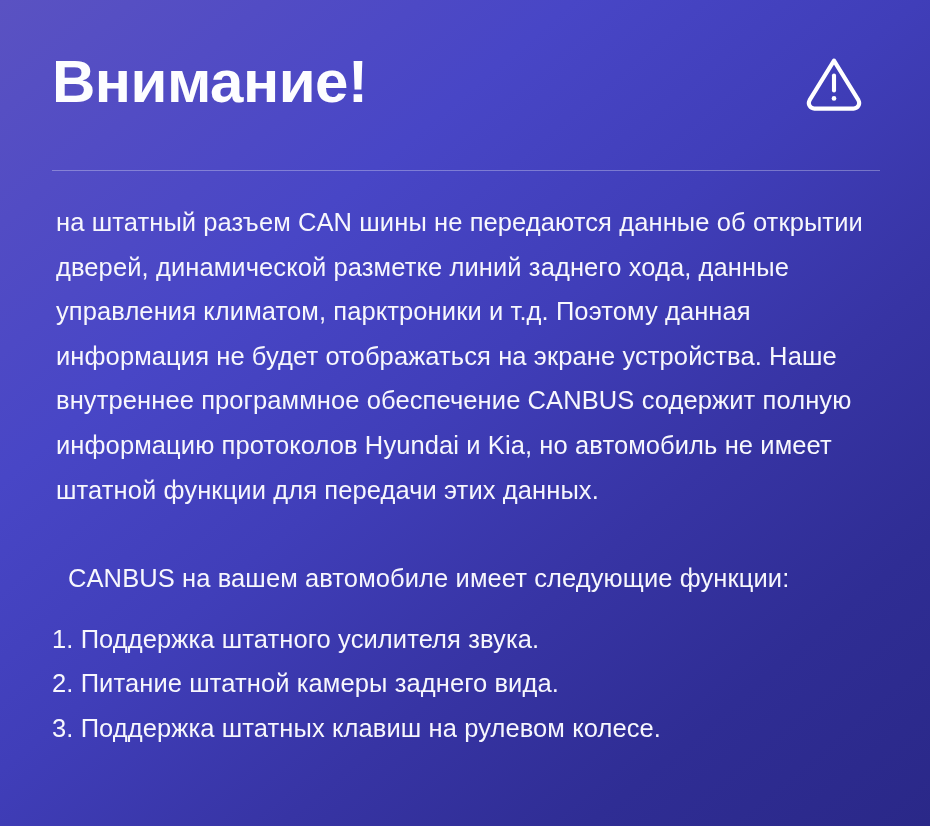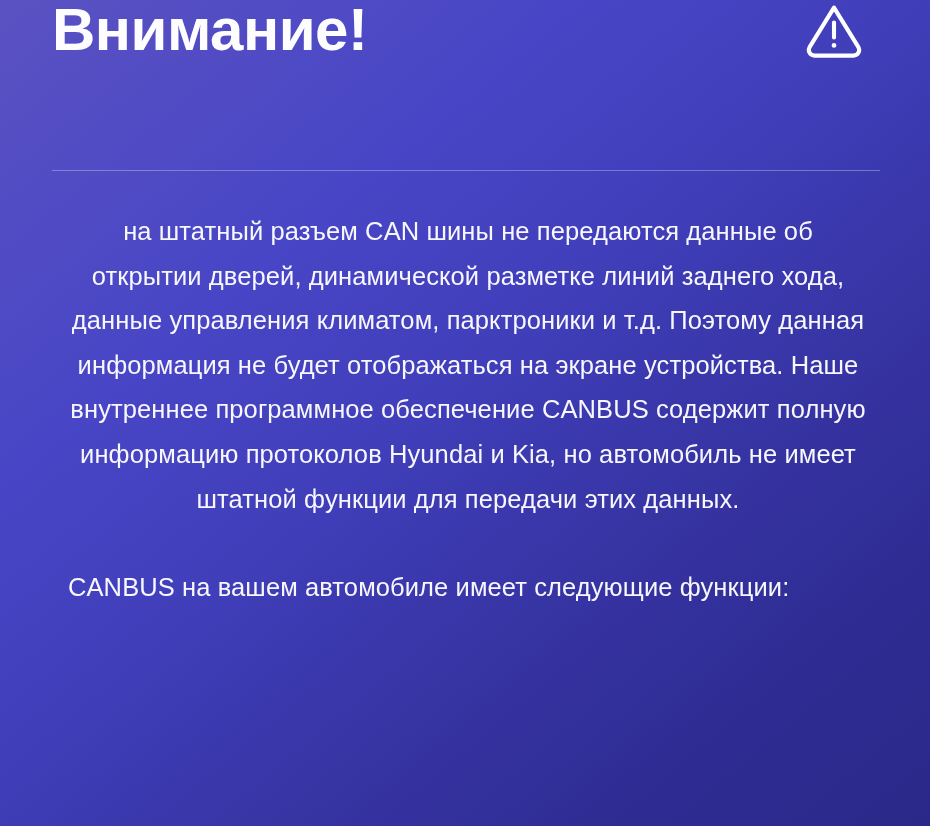--- a/index.html
+++ b/index.html
@@ -34,21 +34,21 @@
   }
 
   
   #notice-header {
     position: absolute;
     left: 0;
     top: 0;
     right: 0;
     height: 170px;
     display: flex;
-    align-items: flex-start;
+    align-items: center;
     justify-content: space-between;
     padding: 0 54px 0 52px;
     box-sizing: border-box;
   }
 
   #page-title {
     margin: 0;
     font-size: 60px;
     line-height: 1;
     font-weight: bold;
@@ -83,22 +83,22 @@
     left: 52px;
     right: 46px;
     top: 196px;
     font-size: 25.5px;
     line-height: 44.6px;
     letter-spacing: 0.1px;
     color: #f7f7fd;
   }
 
   #intro-paragraph {
-    margin: 13px;
-    text-align: center;
+    margin: 4px;
+    text-align: left;
   }
 
   #functions-block {
     margin-top: 44px;
   }
 
   #functions-intro {
     margin: 16px;
   }
 
@@ -134,16 +134,30 @@
 
   <div id="header-divider"></div>
 
   <div id="notice-body">
 
     <p id="intro-paragraph">на штатный разъем CAN шины не передаются данные об открытии дверей, динамической разметке линий заднего хода, данные управления климатом, парктроники и т.д. Поэтому данная информация не будет отображаться на экране устройства. Наше внутреннее программное обеспечение CANBUS содержит полную информацию протоколов Hyundai и Kia, но автомобиль не имеет штатной функции для передачи этих данных.</p>
 
     <div id="functions-block">
       <p id="functions-intro">CANBUS на вашем автомобиле имеет следующие функции:</p>
 
+      <ul id="functions-list">
+        <li>
+          <span class="list-index">1.</span>
+          <span>Поддержка штатного усилителя звука.</span>
+        </li>
+        <li>
+          <span class="list-index">2.</span>
+          <span>Питание штатной камеры заднего вида.</span>
+        </li>
+        <li>
+          <span class="list-index">3.</span>
+          <span>Поддержка штатных клавиш на рулевом колесе.</span>
+        </li>
+      </ul>
     </div>
 
   </div>
 </div>
 
 </body></html>

